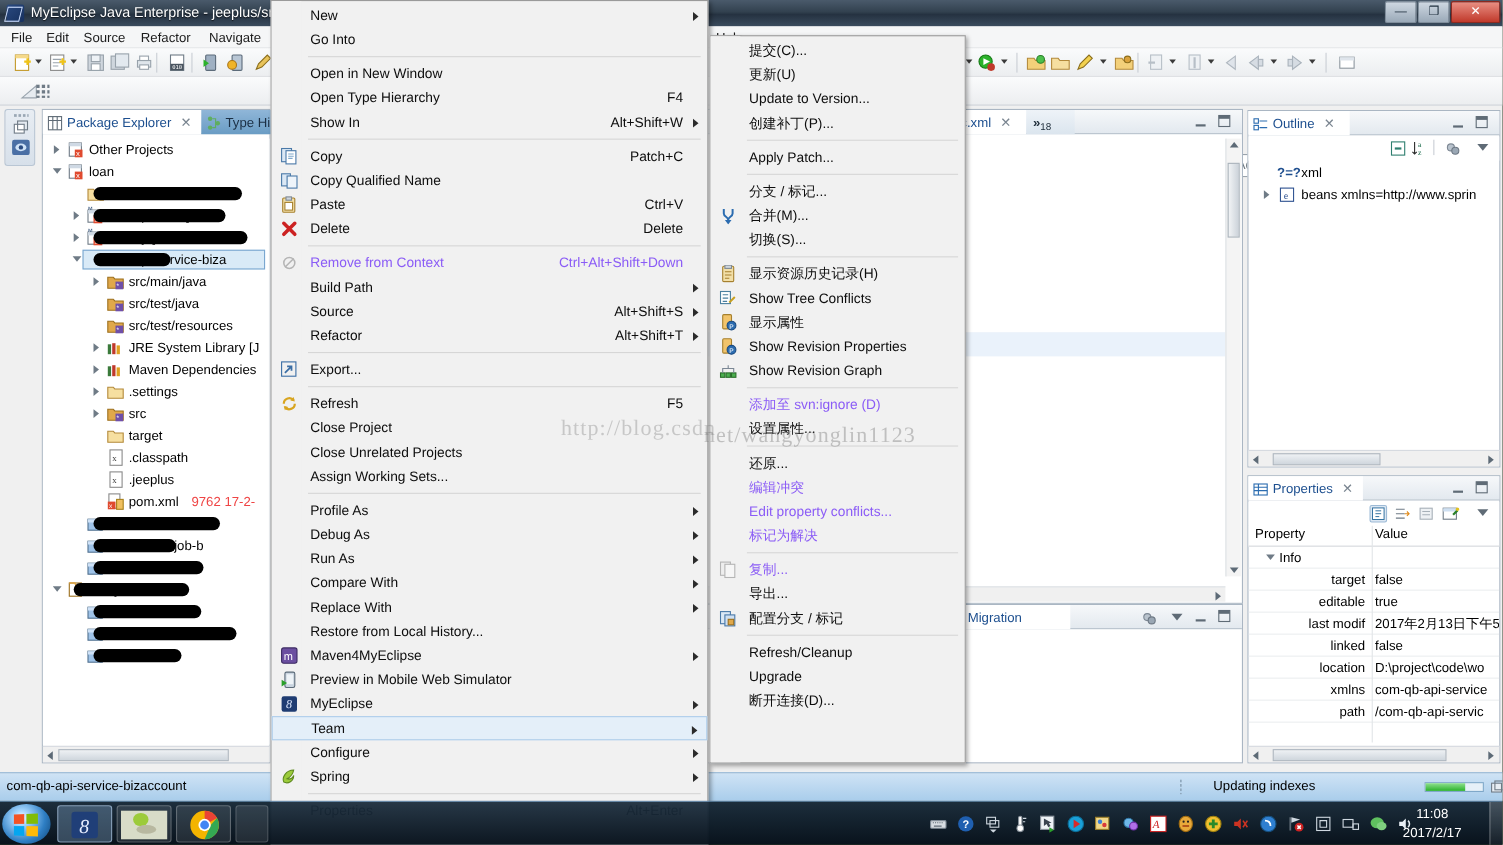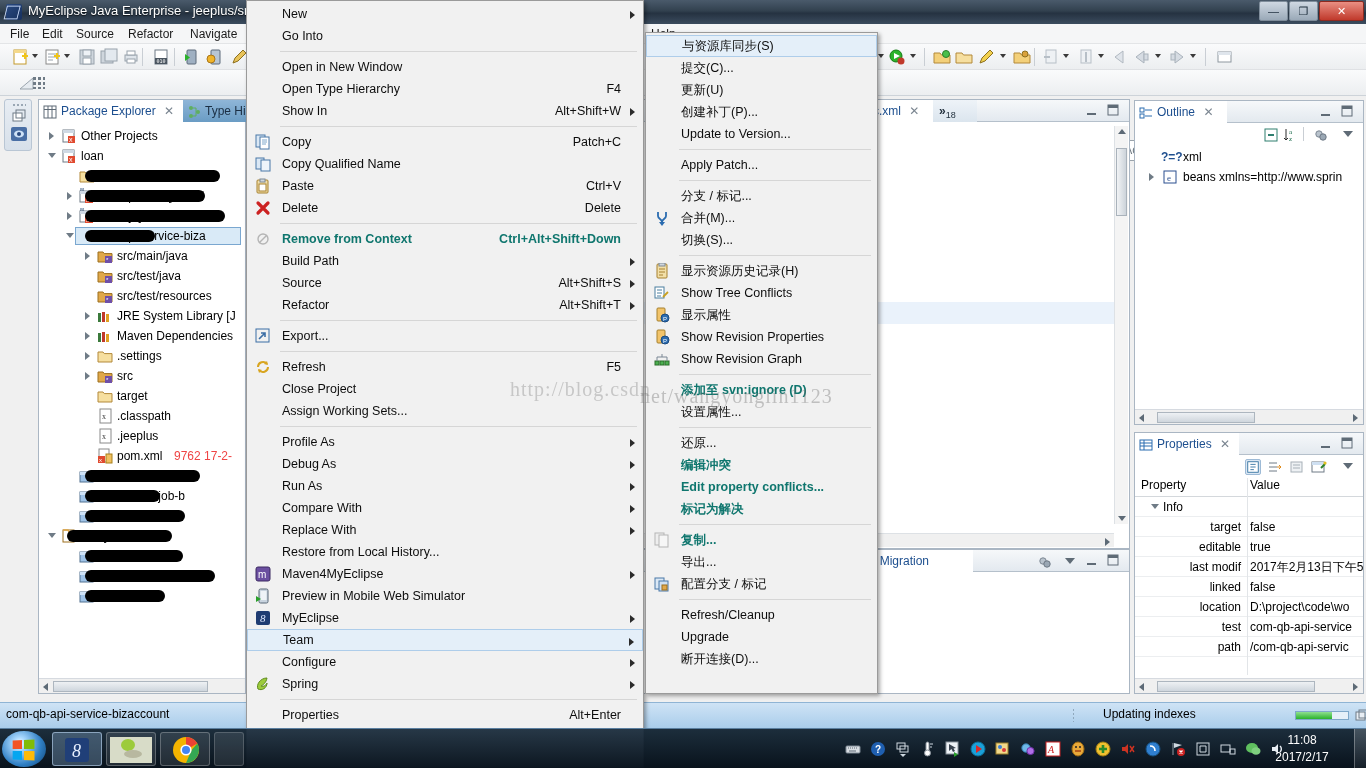--- a/index.html
+++ b/index.html
@@ -297,21 +297,21 @@
     box-shadow:2px 2px 4px rgba(0,0,0,.35);
   }
   #ctx-menu .gutter {
     position:absolute; left:0; top:0; width:27px; bottom:0;
     background:#f1f1f1;
   }
   .mitem {
     position:relative; height:22px; line-height:22px;
     font-size:12.5px; color:#0d0d0d; padding-left:35px; white-space:nowrap;
   }
-  .mitem.disabled { color:#0f766e;font-weight:bold; }
+  .mitem.disabled { color:#8b5cf6; }
   .mitem.hover {
     background:#e4eff9; border:1px solid #aecdea; height:22px;
     line-height:20px;
   }
   .mitem .shortcut {
     position:absolute; right:22px; top:0; font-size:12.5px;
   }
   .mitem .sub {
     position:absolute; right:8px; top:8px; width:0;height:0;
     border-top:4px solid transparent;border-bottom:4px solid transparent;
@@ -1063,21 +1063,21 @@
           </div>
           <div class="prow">
             <span class="pcol1">linked</span>
                    <span class="pcol2">false</span>
           </div>
           <div class="prow">
             <span class="pcol1">location</span>
                    <span class="pcol2">D:\project\code\wo</span>
           </div>
           <div class="prow">
-            <span class="pcol1">test</span>
+            <span class="pcol1">xmlns</span>
                    <span class="pcol2">com-qb-api-service</span>
           </div>
           <div class="prow">
             <span class="pcol1">path</span>
                    <span class="pcol2">/com-qb-api-servic</span>
           </div>
         </div>
       <div class="pdiv"></div>
     </div>
 
@@ -1144,20 +1144,21 @@
             <rect x="1" y="1" width="13" height="13" fill="none" stroke="#3b6ea5"></rect>
             <path d="M4 11l6-6M10 9V5H6" stroke="#3b6ea5" stroke-width="1.6" fill="none"></path>
           </svg></span><span>Export...</span></div>
       <div class="msep"></div>
       <div class="mitem"><span class="micon"><svg width="16" height="16" viewBox="0 0 16 16">
             <path d="M3 8a5 5 0 0 1 9-3M13 8a5 5 0 0 1-9 3" stroke="#d8a520" stroke-width="2" fill="none"></path>
             <polygon points="12,2 13,6 9,5" fill="#d8a520"></polygon>
             <polygon points="4,14 3,10 7,11" fill="#d8a520"></polygon>
           </svg></span><span>Refresh</span><span class="shortcut">F5</span></div>
       <div class="mitem"><span>Close Project</span></div>
+      <div class="mitem"><span>Close Unrelated Projects</span></div>
       <div class="mitem"><span>Assign Working Sets...</span></div>
       <div class="msep"></div>
       <div class="mitem"><span>Profile As</span><span class="sub"></span></div>
       <div class="mitem"><span>Debug As</span><span class="sub"></span></div>
       <div class="mitem"><span>Run As</span><span class="sub"></span></div>
       <div class="mitem"><span>Compare With</span><span class="sub"></span></div>
       <div class="mitem"><span>Replace With</span><span class="sub"></span></div>
       <div class="mitem"><span>Restore from Local History...</span></div>
       <div class="mitem"><span class="micon"><svg width="16" height="16" viewBox="0 0 16 16">
             <rect x="1" y="1" width="14" height="14" rx="2" fill="#6b4fa0" stroke="#3c2a63"></rect>
@@ -1178,25 +1179,24 @@
             <path d="M3 13C1 9 5 2 12 2c-1 5-4 7-6 8 3 1 5-1 6-3 0 5-5 8-9 6z" fill="#9ccb3b" stroke="#5e8a1e"></path>
           </svg></span><span>Spring</span><span class="sub"></span></div>
       <div class="msep"></div>
       <div class="mitem"><span>Properties</span><span class="shortcut">Alt+Enter</span></div>
     </div>
 </div>
 
 <div id="sub-menu">
   <div class="gutter"></div>
   <div id="sub-items" style="position:relative; padding-top:2px">
-      <div class="mitem hover"><span>与资源库同步(S)</span></div>
       <div class="mitem"><span>提交(C)...</span></div>
       <div class="mitem"><span>更新(U)</span></div>
+      <div class="mitem"><span>Update to Version...</span></div>
       <div class="mitem"><span>创建补丁(P)...</span></div>
-      <div class="mitem"><span>Update to Version...</span></div>
       <div class="msep"></div>
       <div class="mitem"><span>Apply Patch...</span></div>
       <div class="msep"></div>
       <div class="mitem"><span>分支 / 标记...</span></div>
       <div class="mitem"><span class="micon"><svg width="16" height="16" viewBox="0 0 16 16">
             <path d="M4 2v4c0 3 4 3 4 6v2M12 2v4c0 3-4 3-4 6" stroke="#2b6cb0" stroke-width="1.8" fill="none"></path>
             <polygon points="5,12 11,12 8,16" fill="#2b6cb0"></polygon>
           </svg></span><span>合并(M)...</span></div>
       <div class="mitem"><span>切换(S)...</span></div>
       <div class="msep"></div>

